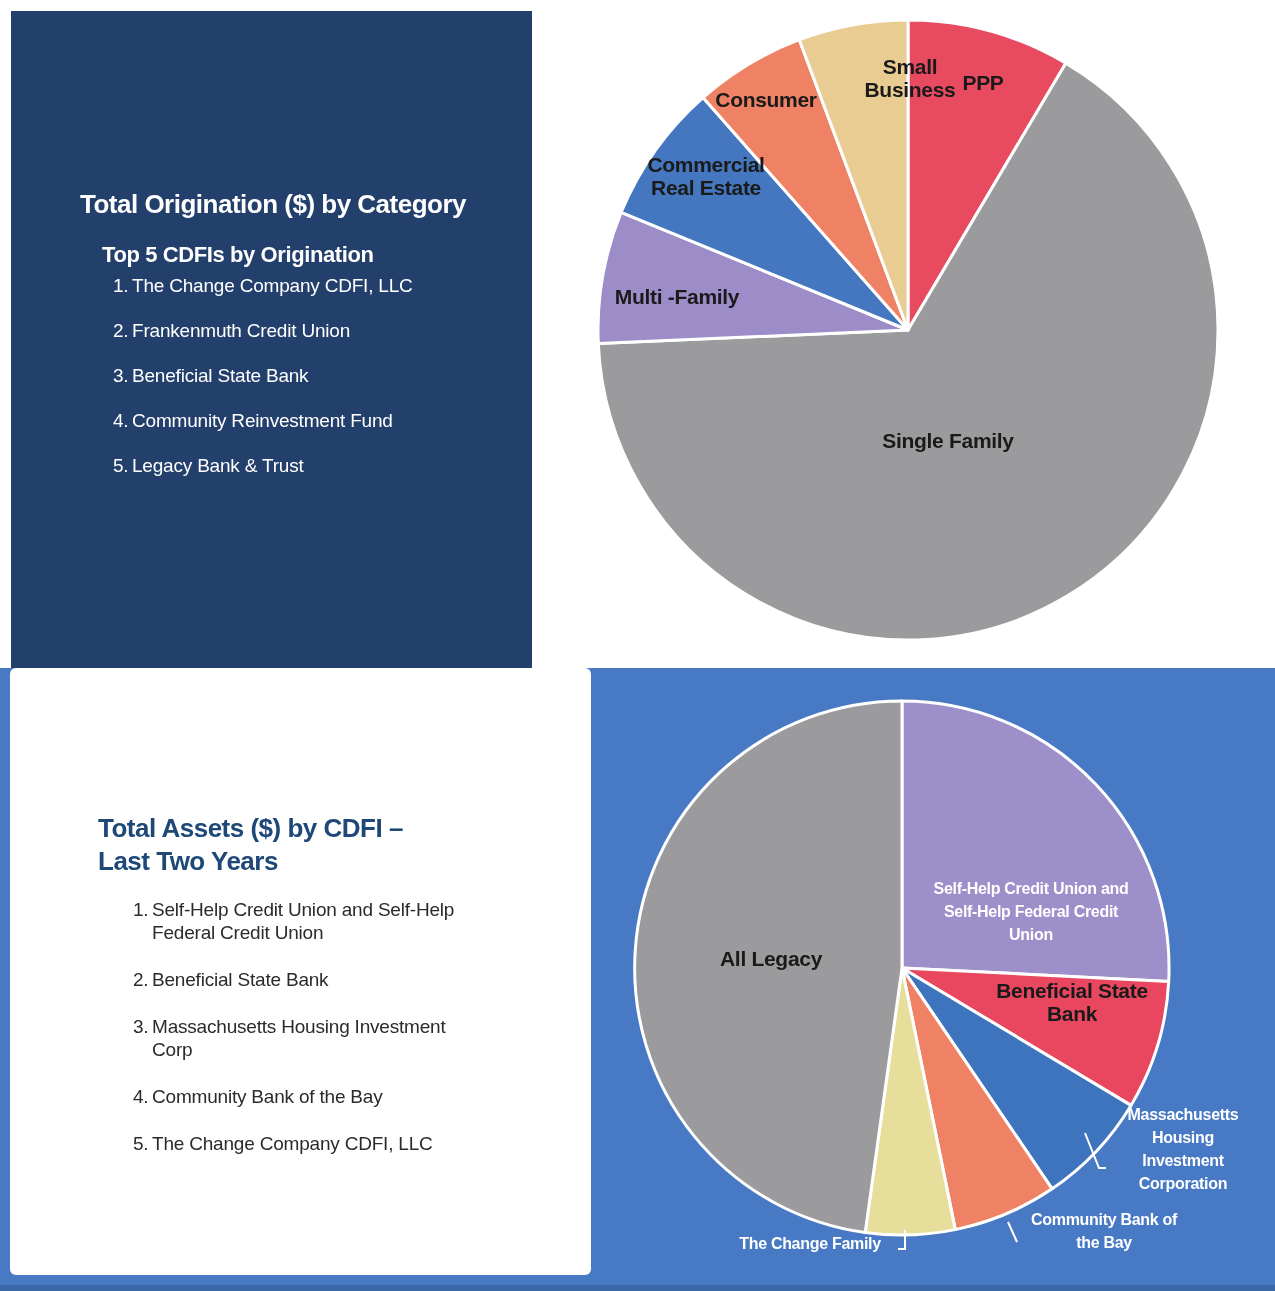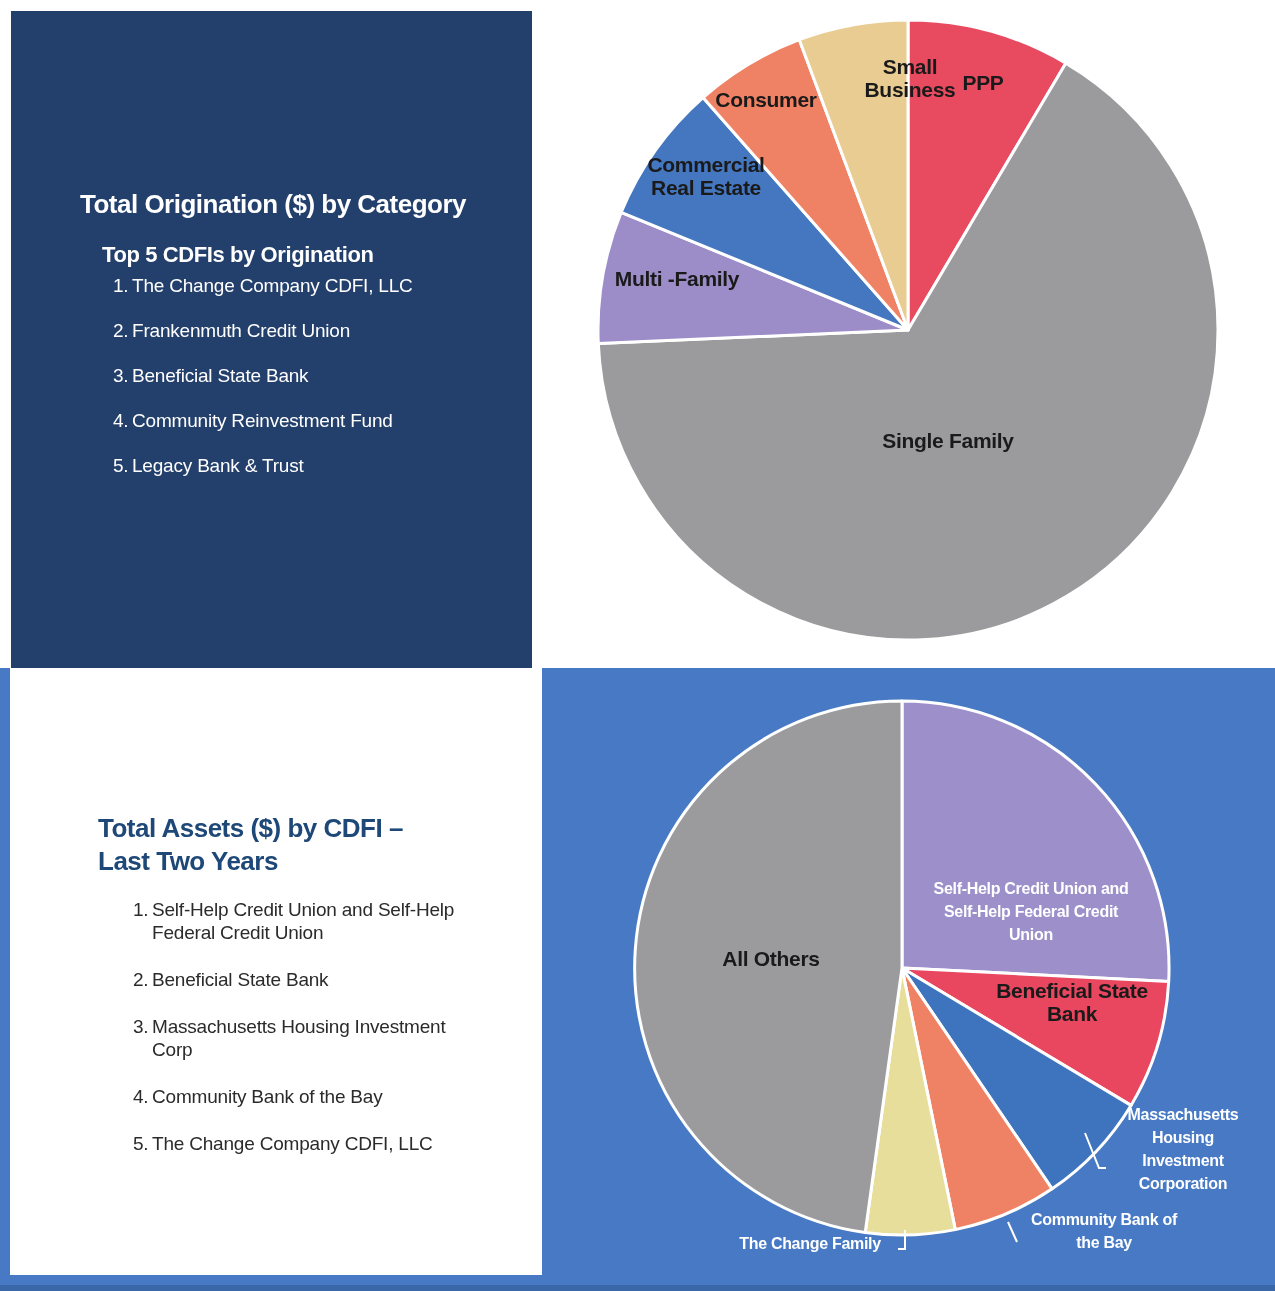--- a/index.html
+++ b/index.html
@@ -13,22 +13,23 @@
   
   .navy-panel{
     position:absolute;left:11px;top:11px;width:521px;height:657px;
     background:#233F6B;
   }
   .bottom-half{
     position:absolute;left:0;top:668px;width:1275px;height:623px;
     background:#4779C4;
   }
   .white-panel{
-    position:absolute;left:10px;top:0;width:532px;height:607px;
+    position:absolute;left:10px;top:0;width:581px;height:607px;
     background:#ffffff;
+    border-radius:6px;
   }
   .bottom-accent{
     position:absolute;left:0;bottom:0;width:100%;height:6px;
     background:#3A67A8;
   }
 
   
   .navy-panel h1{
     position:absolute;left:69px;top:178px;margin:0;
     color:#ffffff;font-size:26px;font-weight:bold;letter-spacing:-0.5px;white-space:nowrap;
@@ -146,29 +147,29 @@
       <path d="M 902 968 L 955.3 1229.6 A 267 267 0 0 1 865.2 1232.5 Z" fill="#E7DE9C"></path>
       <path d="M 902 968 L 865.2 1232.5 A 267 267 0 0 1 902.0 701.0 Z" fill="#9B9B9D"></path>
     </g>
   <polyline class="leader" points="1106,1168 1099,1168 1085,1133"></polyline>
   <polyline class="leader" points="1008,1222 1017,1242"></polyline>
   <polyline class="leader" points="898,1249 905,1249 905,1230"></polyline>
 </svg>
 
 <div class="pie-label dark" style="left:975px;top:82px;margin-left:8px;">PPP</div>
 <div class="pie-label dark" style="left:948px;top:440px;">Single Family</div>
-<div class="pie-label dark" style="left:677px;top:278px;">Multi -Family</div>
+<div class="pie-label dark" style="left:677px;top:296px;">Multi -Family</div>
 <div class="pie-label dark" style="left:706px;top:176px;">Commercial
 Real Estate</div>
 <div class="pie-label dark" style="left:766px;top:99px;">Consumer</div>
 <div class="pie-label dark" style="left:862px;top:78px;margin-left:48px;">Small
 Business</div>
 
 <div class="pie-label light" style="left:1031px;top:911px;">Self-Help Credit Union and
 Self-Help Federal Credit
 Union</div>
 <div class="pie-label dark" style="left:1072px;top:1002px;">Beneficial State Bank</div>
 <div class="pie-label light" style="left:1183px;top:1149px;">Massachusetts
 Housing Investment
 Corporation</div>
 <div class="pie-label light" style="left:1104px;top:1231px;">Community Bank of the Bay</div>
 <div class="pie-label light" style="left:810px;top:1243px;">The Change Family</div>
-<div class="pie-label dark" style="left:771px;top:958px;">All Others</div>
+<div class="pie-label dark" style="left:771px;top:958px;">All Legacy</div>
 
 </body></html>

